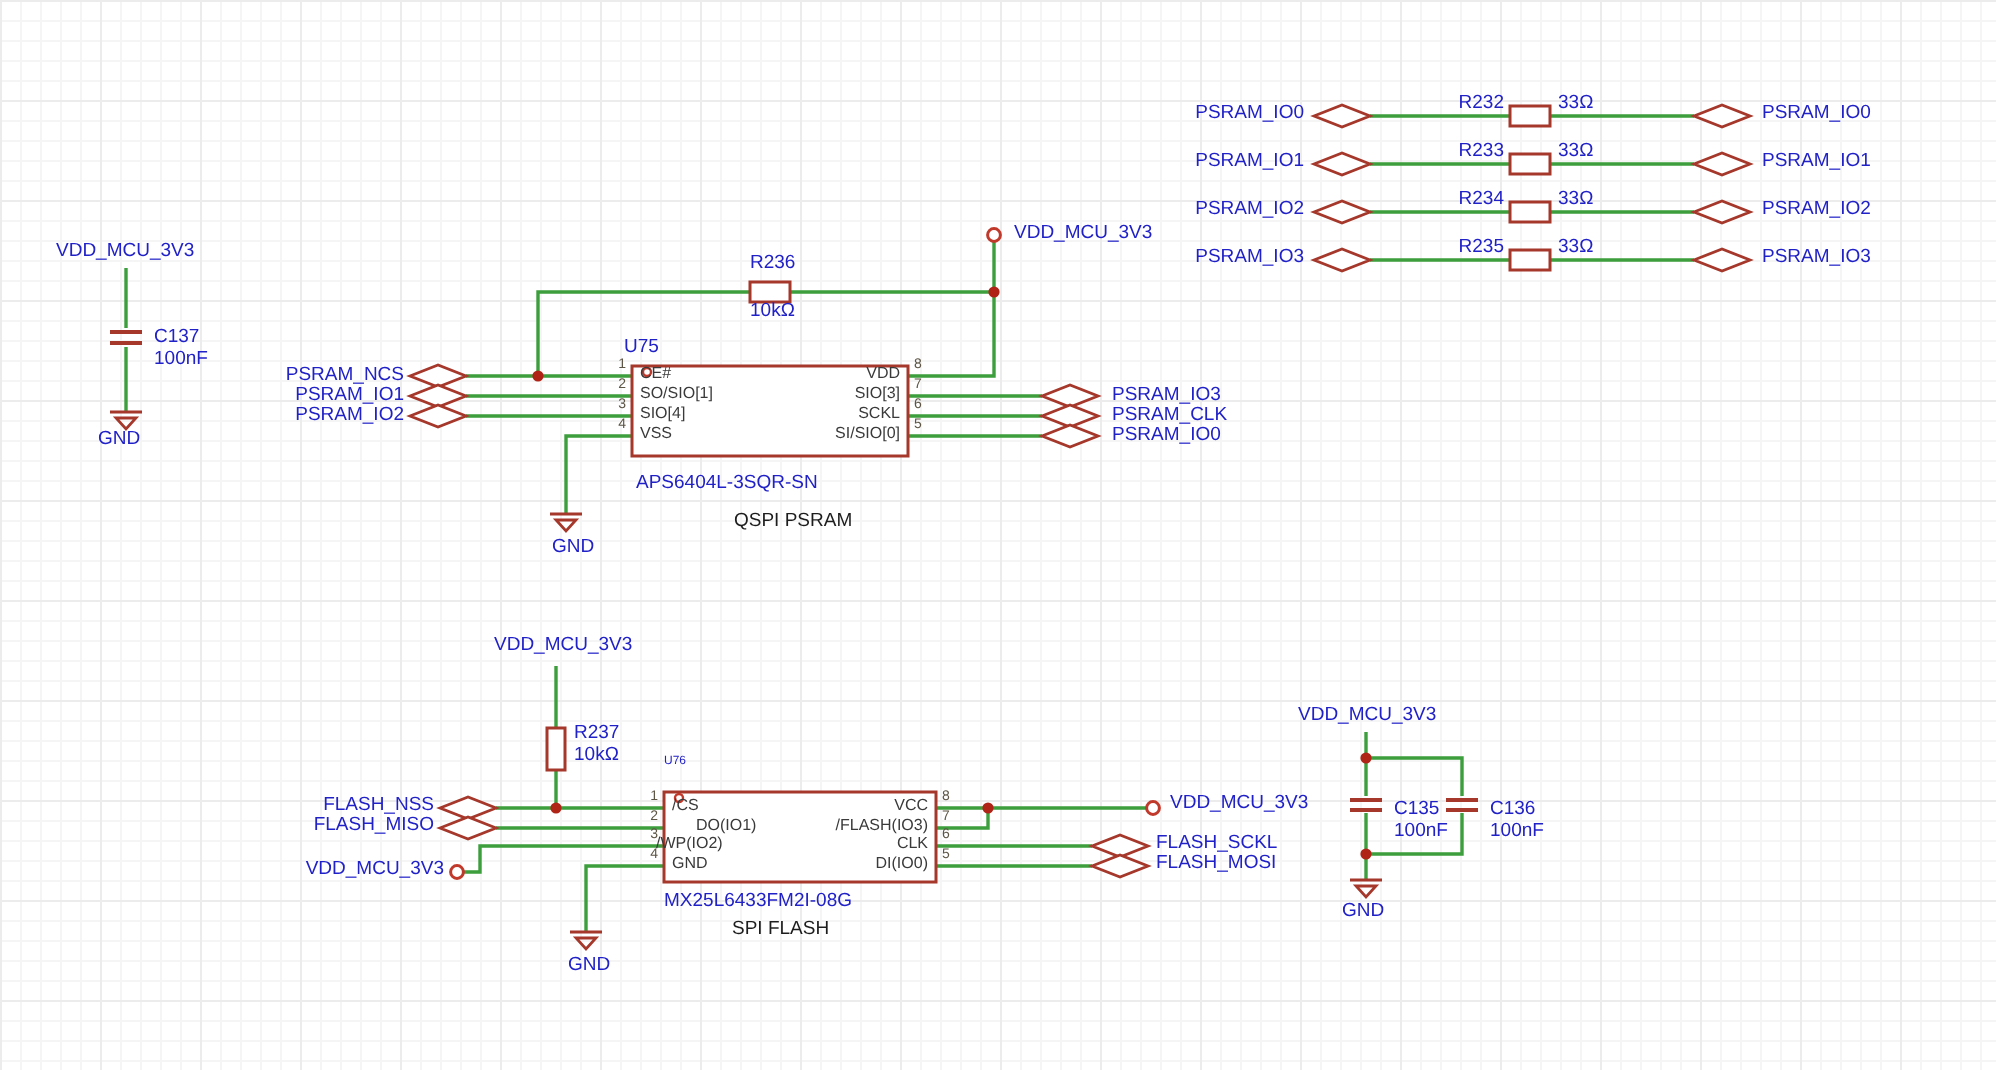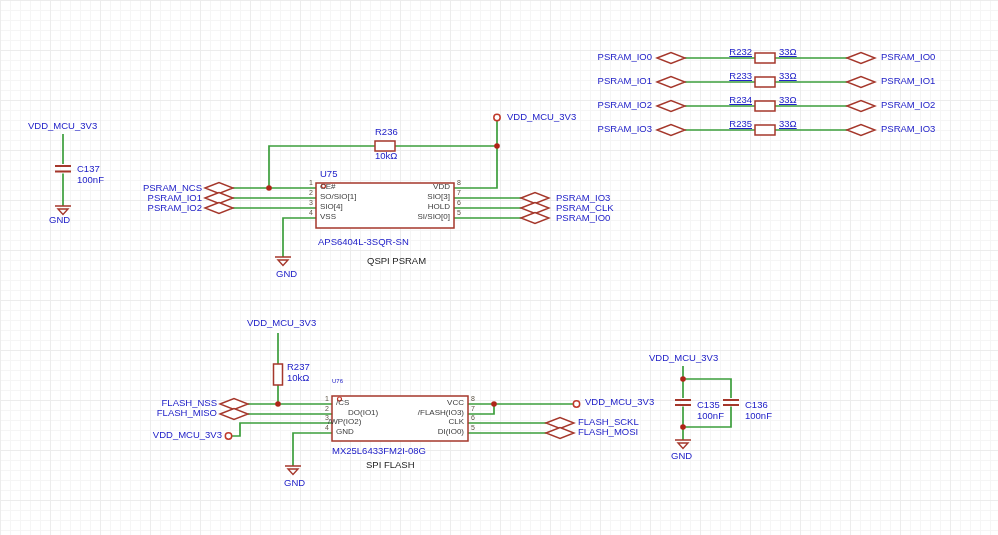--- a/index.html
+++ b/index.html
@@ -13,21 +13,21 @@
       linear-gradient(90deg,#f5f5f5 1px,transparent 1px);
     background-size:50px 50px,50px 50px,10px 10px,10px 10px;
     font-family:"Liberation Sans",sans-serif;
   }
   svg{position:absolute;left:0;top:0;}
   .t{position:absolute;font-size:9.5px;line-height:10px;color:#2121C8;white-space:nowrap;}
   .blk{color:#1d1d1d;}
   .pin{font-size:8px;line-height:9px;color:#3a3a3a;}
   .num{font-size:7px;line-height:8px;color:#5d5545;}
   .ra{text-align:right;}
-  .u{text-decoration:underline;text-decoration-thickness:1px;}
+  .u{text-decoration-thickness:1px;}
   .tiny{font-size:6px;line-height:7px;}
 </style>
 </head>
 <body>
 
 <div id="canvas">
 
   <svg width="998" height="535" viewBox="0 0 998 535">
 
     <g stroke="#3C9E3C" stroke-width="1.7" fill="none">
@@ -116,39 +116,39 @@
   <span class="t" style="left:77px;top:164px">C137</span>
   <span class="t" style="left:77px;top:175px">100nF</span>
   <span class="t" style="left:49px;top:215px">GND</span>
 
   <span class="t ra" style="left:120px;top:183px;width:82px">PSRAM_NCS</span>
   <span class="t ra" style="left:120px;top:193px;width:82px">PSRAM_IO1</span>
   <span class="t ra" style="left:120px;top:203px;width:82px">PSRAM_IO2</span>
   <span class="t" style="left:375px;top:127px">R236</span>
   <span class="t" style="left:375px;top:151px">10kΩ</span>
   <span class="t" style="left:507px;top:112px">VDD_MCU_3V3</span>
-  <span class="t" style="left:320px;top:169px">U75</span>
+  <span class="t" style="left:312px;top:169px">U75</span>
   <span class="t" style="left:318px;top:237px">APS6404L-3SQR-SN</span>
   <span class="t blk" style="left:367px;top:256px">QSPI PSRAM</span>
   <span class="t" style="left:276px;top:269px">GND</span>
   <span class="t" style="left:556px;top:193px">PSRAM_IO3</span>
   <span class="t" style="left:556px;top:203px">PSRAM_CLK</span>
   <span class="t" style="left:556px;top:213px">PSRAM_IO0</span>
 
   <span class="t pin" style="left:320px;top:182px">CE#</span>
   <span class="t pin" style="left:320px;top:192px">SO/SIO[1]</span>
   <span class="t pin" style="left:320px;top:202px">SIO[4]</span>
   <span class="t pin" style="left:320px;top:212px">VSS</span>
   <span class="t num ra" style="left:300px;top:179px;width:13px">1</span>
   <span class="t num ra" style="left:300px;top:189px;width:13px">2</span>
   <span class="t num ra" style="left:300px;top:199px;width:13px">3</span>
   <span class="t num ra" style="left:300px;top:209px;width:13px">4</span>
   <span class="t pin ra" style="left:370px;top:182px;width:80px">VDD</span>
   <span class="t pin ra" style="left:370px;top:192px;width:80px">SIO[3]</span>
-  <span class="t pin ra" style="left:370px;top:202px;width:80px">HOLD</span>
+  <span class="t pin ra" style="left:370px;top:202px;width:80px">SCKL</span>
   <span class="t pin ra" style="left:370px;top:212px;width:80px">SI/SIO[0]</span>
   <span class="t num" style="left:457px;top:179px">8</span>
   <span class="t num" style="left:457px;top:189px">7</span>
   <span class="t num" style="left:457px;top:199px">6</span>
   <span class="t num" style="left:457px;top:209px">5</span>
 
   <span class="t" style="left:247px;top:318px">VDD_MCU_3V3</span>
   <span class="t" style="left:287px;top:362px">R237</span>
   <span class="t" style="left:287px;top:373px">10kΩ</span>
   <span class="t ra" style="left:135px;top:398px;width:82px">FLASH_NSS</span>

